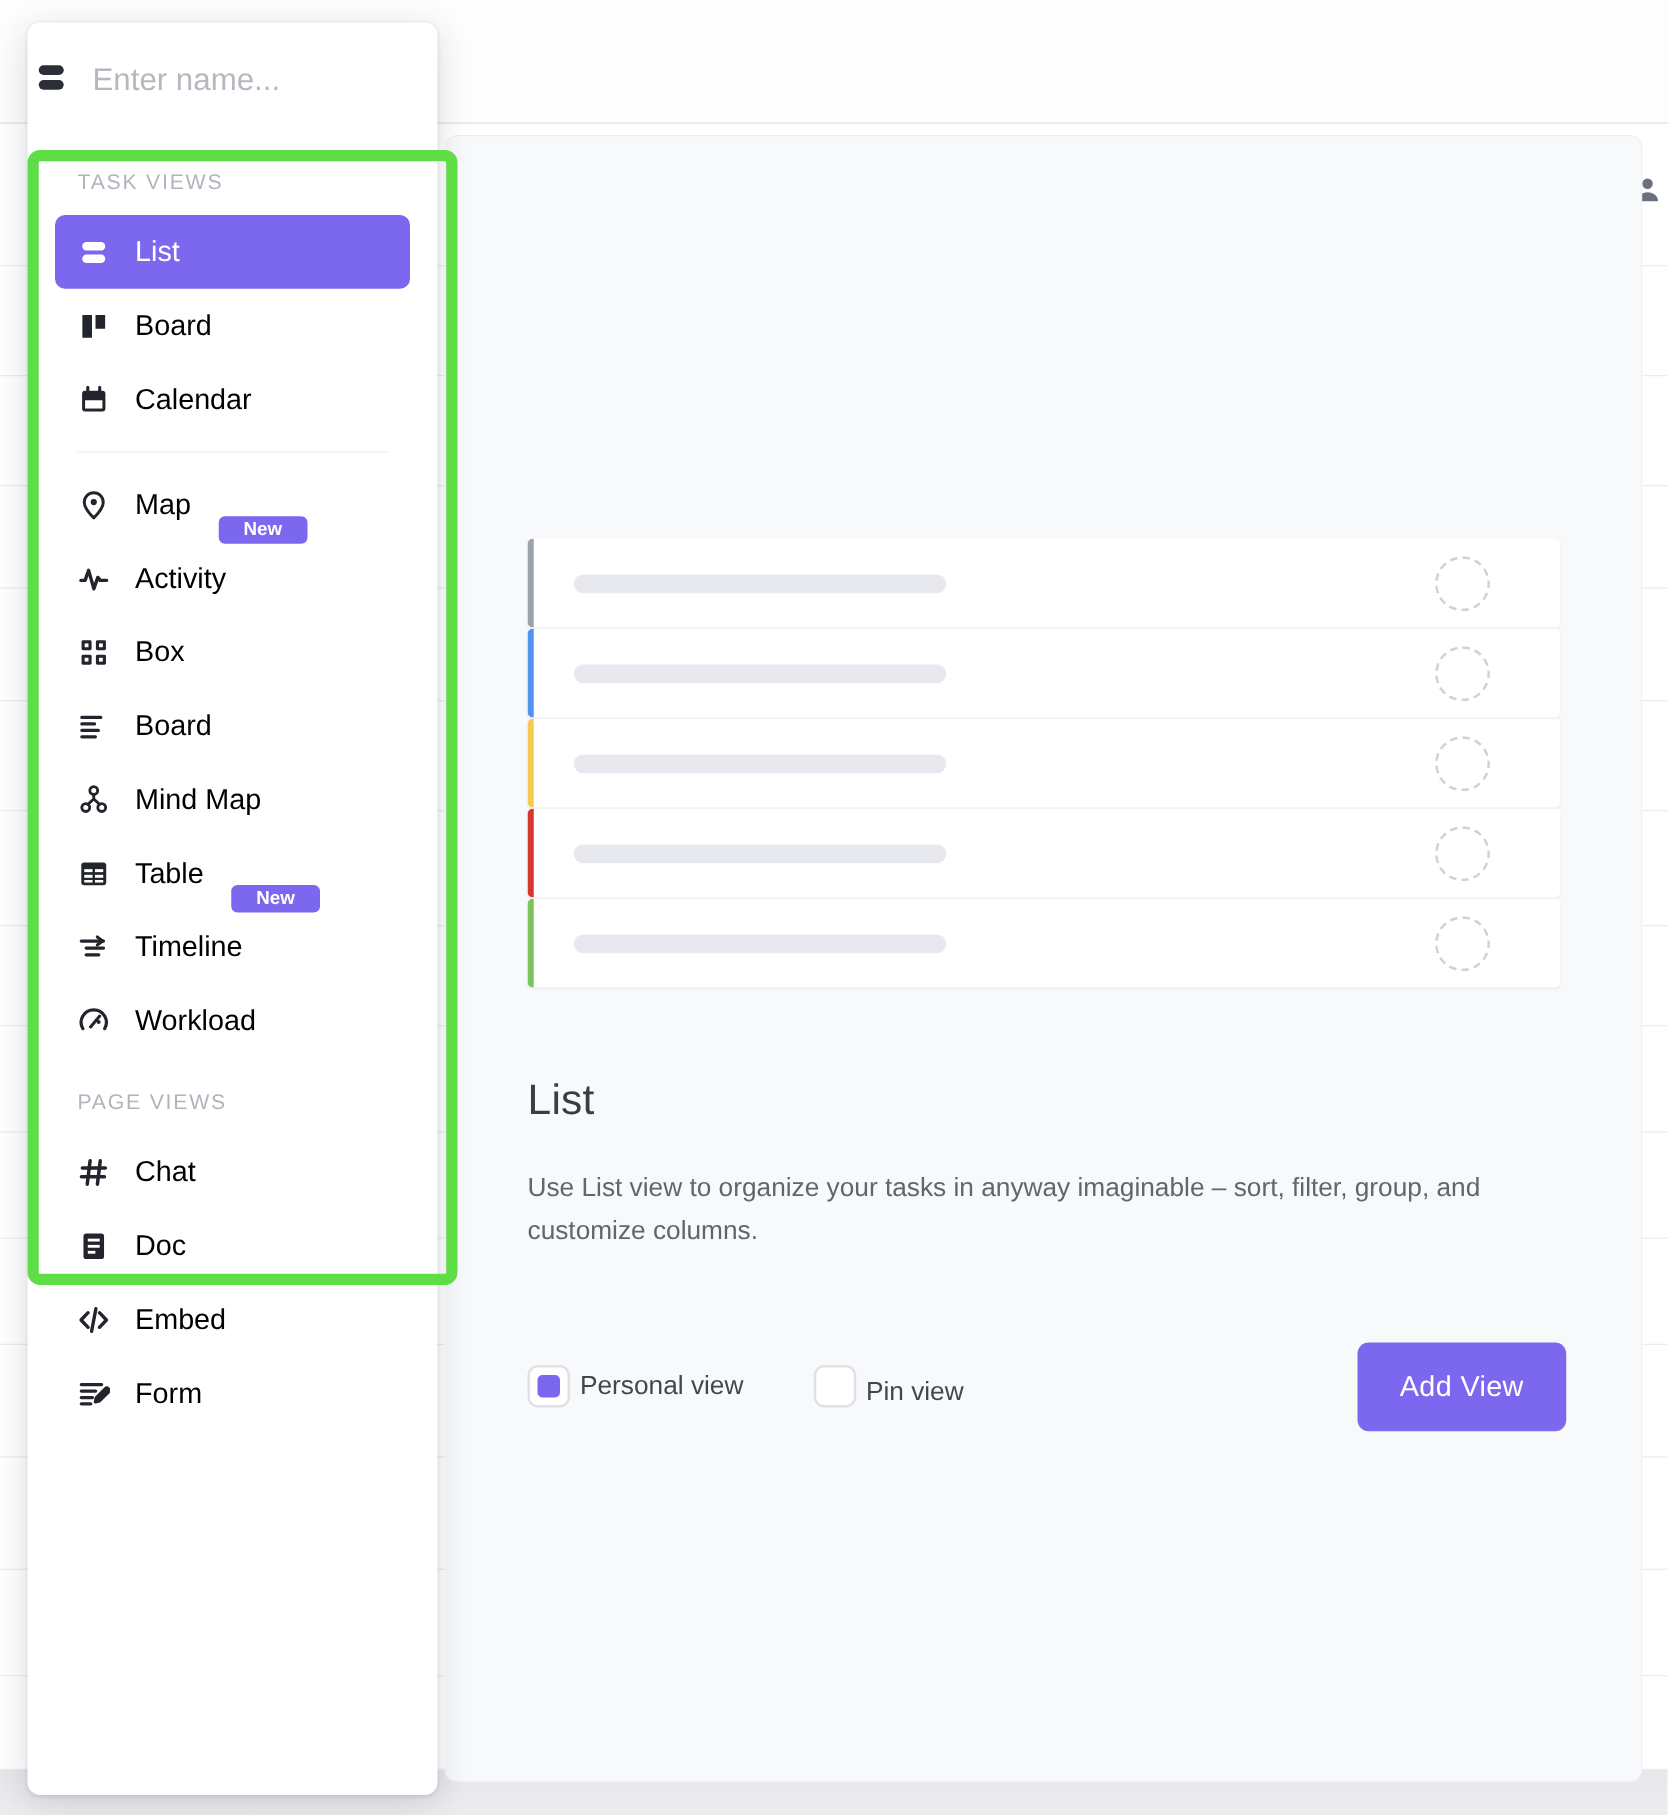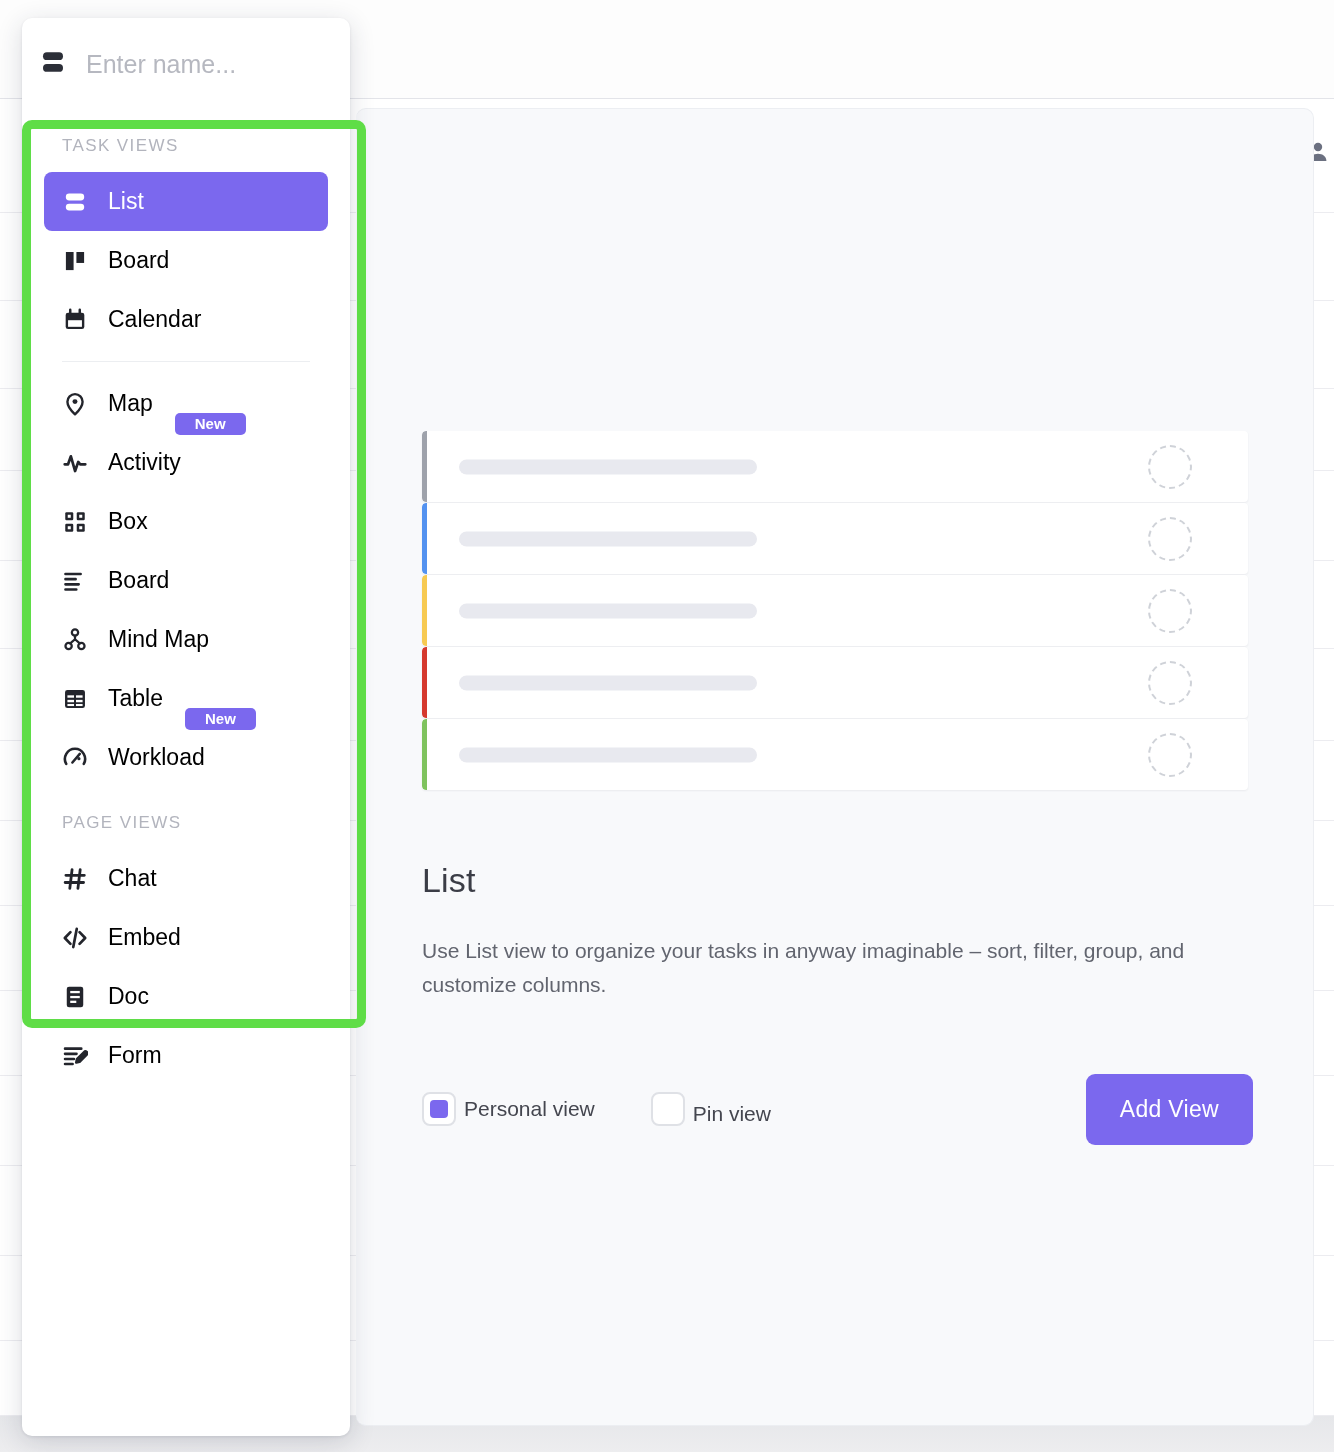--- a/index.html
+++ b/index.html
@@ -196,21 +196,21 @@
     background: #ffffff;
     border-radius: 10px;
     box-shadow: 0 6px 26px rgba(40,45,70,0.16), 0 1px 3px rgba(40,45,70,0.10);
     overflow: hidden;
   }
 
   .name-field {
     height: 92px;
     display: flex;
     align-items: center;
-    padding: 0 16px;
+    padding: 0 4px;
     gap: 18px;
   }
   .name-field .field-icon { flex: none; color: #2c2f38; }
   .name-input {
     border: none;
     outline: none;
     font-size: 25px;
     color: #33353d;
     width: 100%;
     background: transparent;
@@ -480,59 +480,68 @@
               <rect x="5" y="16.6" width="6.1" height="1.9" fill="#fff"></rect>
               <rect x="12.9" y="16.6" width="6.1" height="1.9" fill="#fff"></rect>
             </svg>
           </span>
           <span class="mi-label">Table</span>
           <span class="badge-new">New</span>
         </div>
         <div class="menu-item">
           <span class="mi-icon">
             <svg width="26" height="26" viewBox="0 0 24 24" fill="none" stroke="currentColor" stroke-width="2.4" stroke-linecap="round">
+              <path d="M2.8 7.2h16.4M6.4 12.4h12.8M6.4 17.4h9.3"></path>
+              <path d="M14.6 4.2 18.6 7.2l-4 3" stroke-width="2.2" stroke-linejoin="round" fill="none"></path>
+            </svg>
+          </span>
+          <span class="mi-label">Timeline</span>
+        </div>
+        <div class="menu-item">
+          <span class="mi-icon">
+            <svg width="26" height="26" viewBox="0 0 24 24" fill="none" stroke="currentColor" stroke-width="2.4" stroke-linecap="round">
               <path d="M20.1 17.4A9.3 9.3 0 1 0 3.9 17.4"></path>
               <path d="M16.4 8.2 9.6 16.2" stroke-width="2.3"></path>
               <circle cx="15.6" cy="12.6" r="1.5" fill="currentColor" stroke="none"></circle>
             </svg>
           </span>
           <span class="mi-label">Workload</span>
         </div>
       </div>
       <div class="task-views-region">
         <div class="section-label">PAGE VIEWS</div>
         <div class="menu-item">
           <span class="mi-icon">
             <svg width="26" height="26" viewBox="0 0 24 24" fill="none" stroke="currentColor" stroke-width="2.6" stroke-linecap="round">
               <path d="M9.3 3.4 7.2 20.6M16.8 3.4l-2.1 17.2M3.6 8.6h17M2.9 15.2h17"></path>
             </svg>
           </span>
           <span class="mi-label">Chat</span>
-        </div>
-        <div class="menu-item">
-          <span class="mi-icon">
-            <svg width="26" height="26" viewBox="0 0 24 24" fill="none" stroke="currentColor" stroke-width="2.5" stroke-linecap="round" stroke-linejoin="round">
-              <path d="M7.8 6.6 2.6 12l5.2 5.4M16.2 6.6 21.4 12l-5.2 5.4M13.6 3.6l-3.2 16.8"></path>
-            </svg>
-          </span>
-          <span class="mi-label">Embed</span>
         </div>
         <div class="menu-item">
           <span class="mi-icon">
             <svg width="26" height="26" viewBox="0 0 24 24" fill="currentColor">
               <rect x="4.4" y="2.6" width="15.2" height="18.8" rx="2.1"></rect>
               <rect x="7.6" y="6.4" width="8.8" height="2.1" fill="#fff"></rect>
               <rect x="7.6" y="11" width="8.8" height="2.1" fill="#fff"></rect>
               <rect x="7.6" y="15.4" width="5.6" height="2.1" fill="#fff"></rect>
             </svg>
           </span>
           <span class="mi-label">Doc</span>
         </div>
         <div class="menu-item">
           <span class="mi-icon">
+            <svg width="26" height="26" viewBox="0 0 24 24" fill="none" stroke="currentColor" stroke-width="2.5" stroke-linecap="round" stroke-linejoin="round">
+              <path d="M7.8 6.6 2.6 12l5.2 5.4M16.2 6.6 21.4 12l-5.2 5.4M13.6 3.6l-3.2 16.8"></path>
+            </svg>
+          </span>
+          <span class="mi-label">Embed</span>
+        </div>
+        <div class="menu-item">
+          <span class="mi-icon">
             <svg width="26" height="26" viewBox="0 0 24 24" fill="none" stroke="currentColor" stroke-width="2.4" stroke-linecap="round">
               <path d="M2.8 5.2h15M2.8 10h10.6M2.8 14.8h8.2M2.8 19.4h7"></path>
               <path d="M20.4 8.4 13.8 15l-.6 3 3-.7 6.6-6.6a1.6 1.6 0 0 0-2.4-2.3z" stroke-linejoin="round" fill="currentColor"></path>
             </svg>
           </span>
           <span class="mi-label">Form</span>
         </div>
       </div>
     </div>
 </div>

